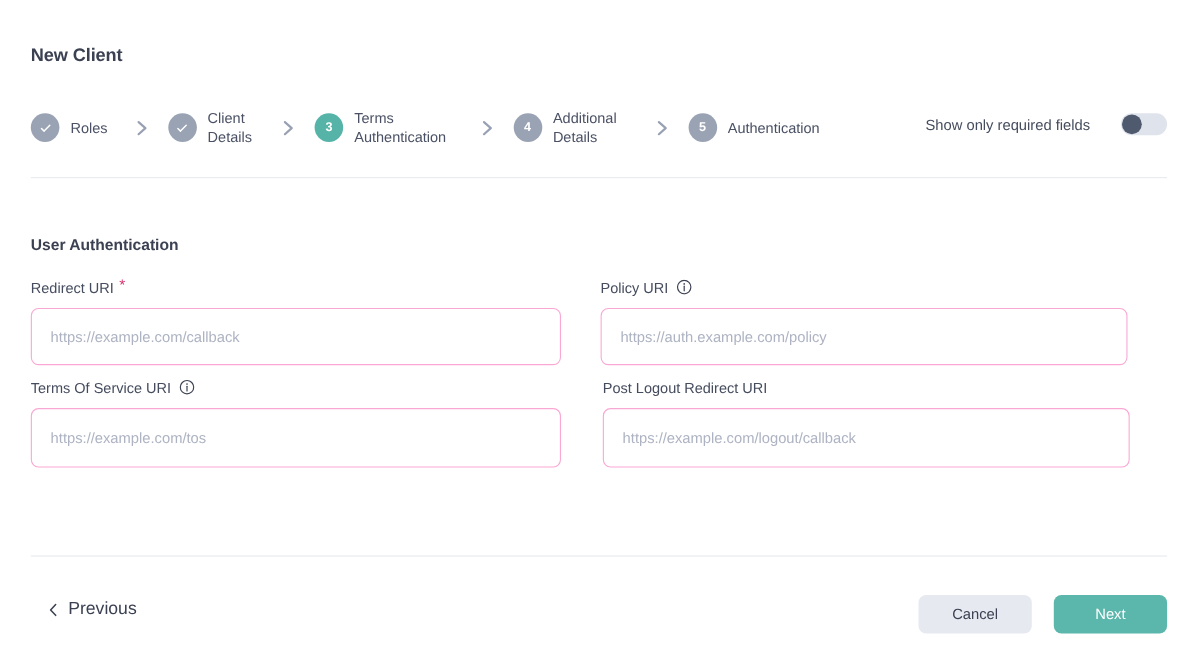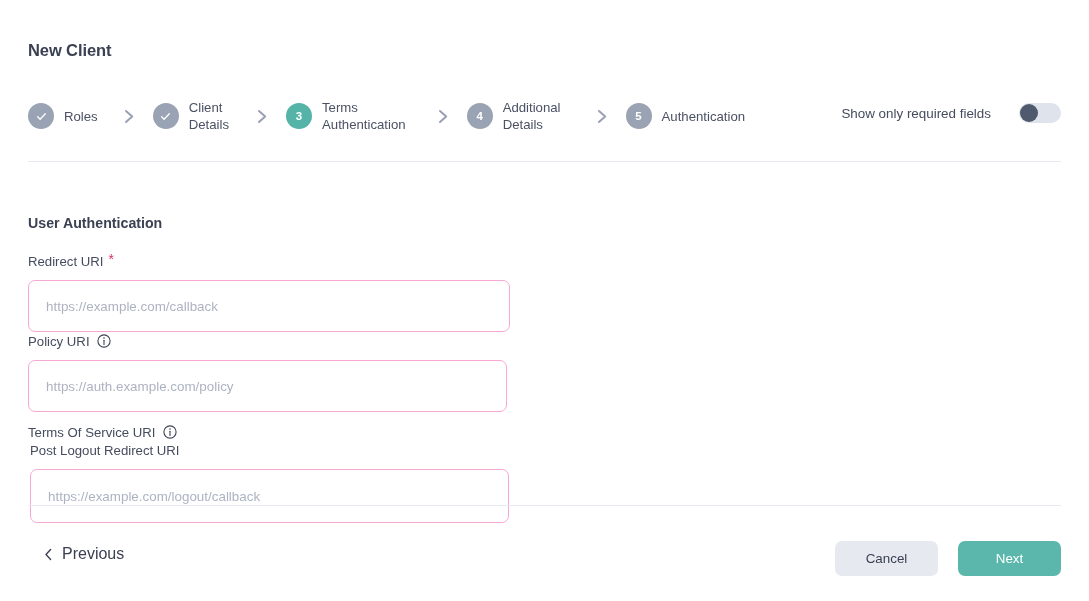--- a/index.html
+++ b/index.html
@@ -143,21 +143,20 @@
   .form {
     position: absolute;
     left: 28px;
     top: 252px;
     width: 1033px;
   }
 
   .form-row {
     display: flex;
     width: 100%;
-    flex-direction: column;
   }
   .form-row + .form-row { margin-top: 11px; }
 
   .col-left  { width: 482px; flex: 0 0 auto; }
   .col-gap   { width: 36px;  flex: 0 0 auto; }
   .col-right { width: 479px; flex: 0 0 auto; }
 
   .field-label {
     display: flex;
     align-items: center;
@@ -363,20 +362,21 @@
         <div class="field-label">
           <span>Terms Of Service URI</span>
           <span class="info-icon">
             <svg width="14" height="14" viewBox="0 0 14 14" fill="none" aria-hidden="true">
               <circle cx="7" cy="7" r="6.1" stroke="currentColor" stroke-width="1.1"></circle>
               <circle cx="7" cy="4.1" r="0.78" fill="currentColor"></circle>
               <path d="M7 6.2 V10.4" stroke="currentColor" stroke-width="1.1" stroke-linecap="round"></path>
             </svg>
           </span>
         </div>
+        <input class="field-input" type="text" placeholder="https://example.com/tos" style="">
       </div>
 
       <div class="col-gap"></div>
 
       <div class="col-right row2-right">
         <div class="field-label">
           <span>Post Logout Redirect URI</span>
         </div>
         <input class="field-input" type="text" placeholder="https://example.com/logout/callback" style="">
       </div>

